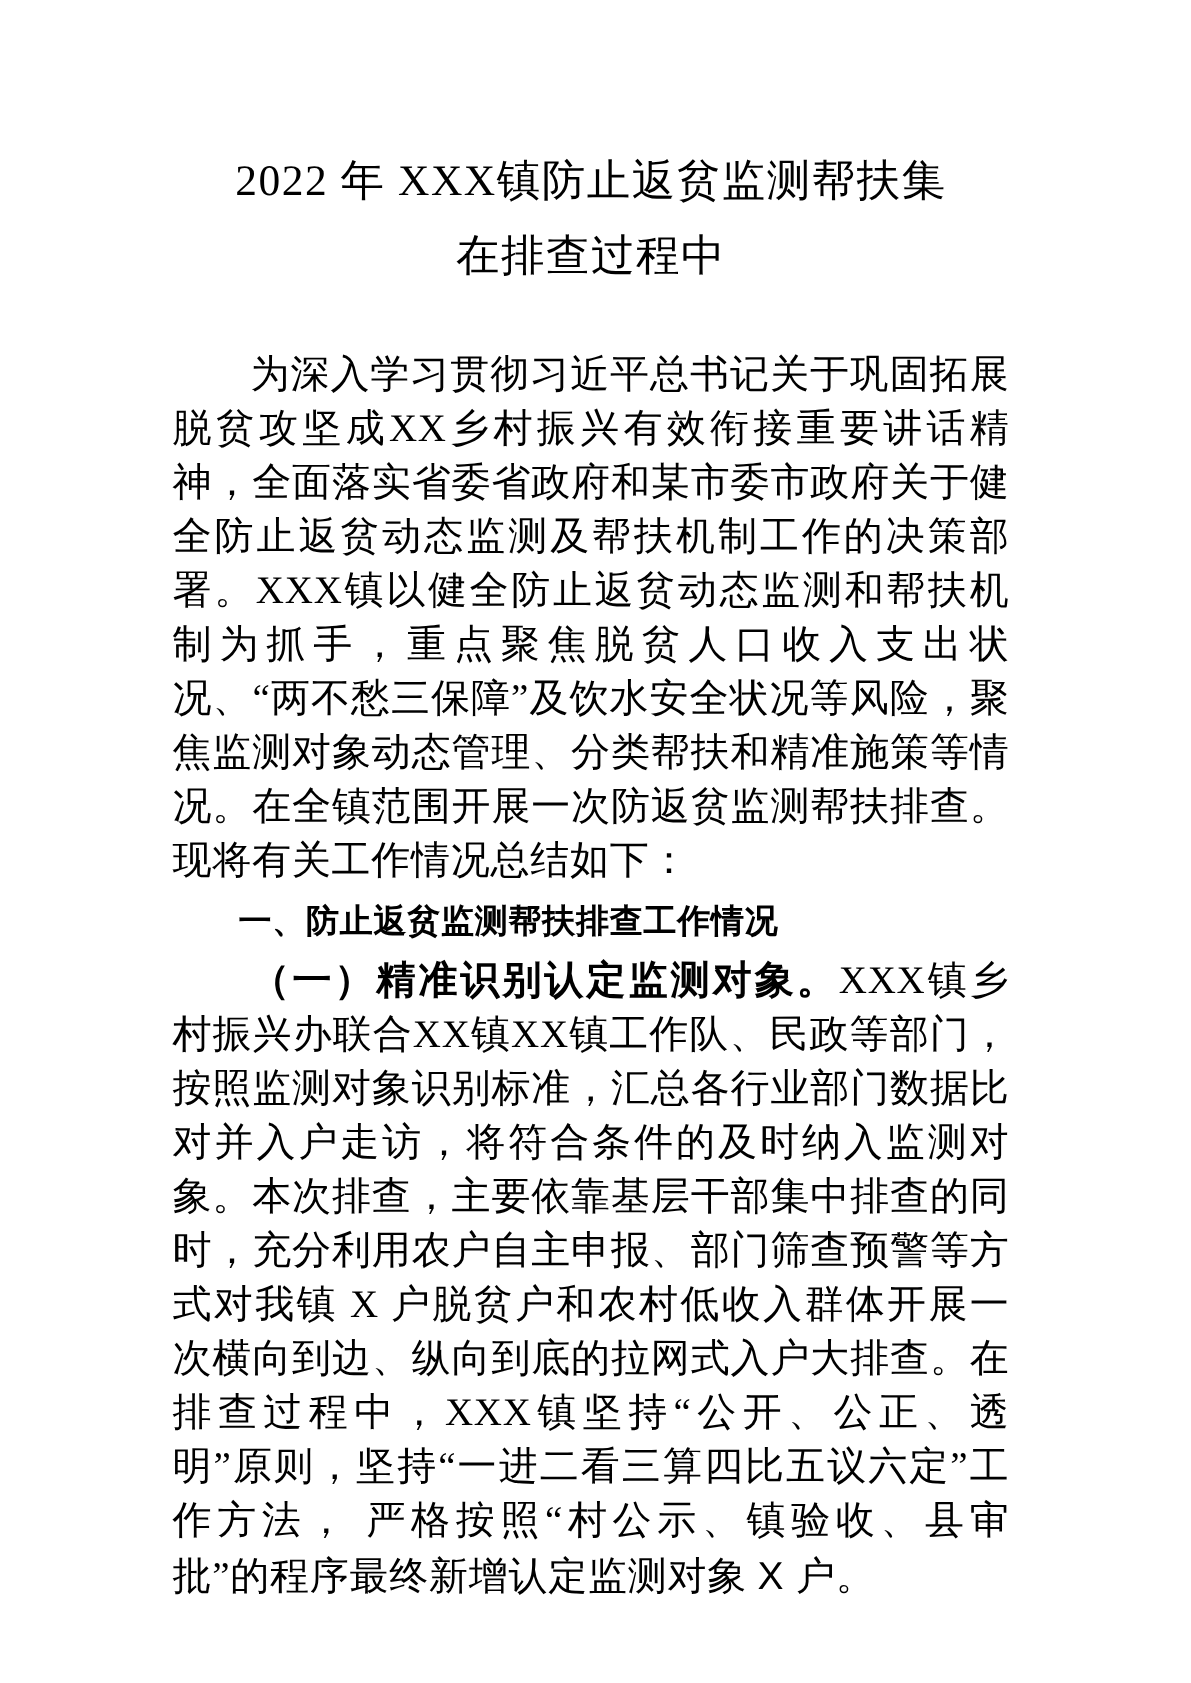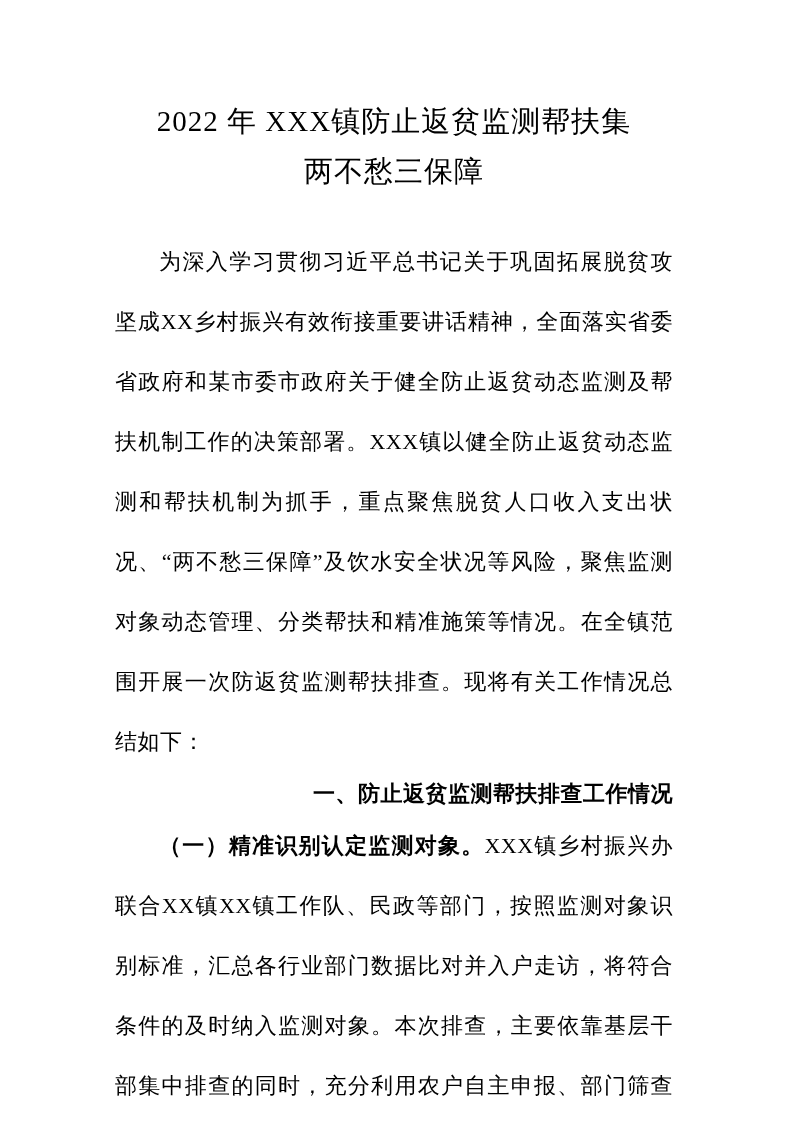--- a/index.html
+++ b/index.html
@@ -25,55 +25,54 @@
     line-height: 50px;
     text-align: center;
     letter-spacing: 1px;
     font-family: "Liberation Serif", "DejaVu Serif", serif;
   }
   .title-line {
     display: block;
   }
   .body-para {
     margin: 0;
-    font-size: 22px;
-    line-height: 60px;
+    font-size: 26px;
+    line-height: 36px;
     text-align: justify;
     text-indent: 2em;
     letter-spacing: 0.5px;
     font-family: "Liberation Serif", "DejaVu Serif", serif;
   }
   .section-heading {
     margin: 0;
     font-size: 22px;
     line-height: 44px;
     font-weight: 700;
     text-indent: 2em;
     letter-spacing: 0.5px;
     font-family: Liberation Sans, sans-serif;
-    text-align: right;
   }
   .kai-lead {
     
     font-family: "Liberation Serif", "DejaVu Serif", serif;
     font-weight: bold;
   }
   .bold-stat {
     font-weight: 400;
     font-family: "Liberation Sans", "DejaVu Sans", sans-serif;
   }
 </style>
 </head>
 <body>
 
 <div class="page">
 
   <h1 class="doc-title">
       <span class="title-line">2022 年 XXX镇防止返贫监测帮扶集</span>
-      <span class="title-line">两不愁三保障</span>
+      <span class="title-line">在排查过程中</span>
     </h1>
 
   <p class="body-para">为深入学习贯彻习近平总书记关于巩固拓展脱贫攻坚成XX乡村振兴有效衔接重要讲话精神，全面落实省委省政府和某市委市政府关于健全防止返贫动态监测及帮扶机制工作的决策部署。XXX镇以健全防止返贫动态监测和帮扶机制为抓手，重点聚焦脱贫人口收入支出状况、“两不愁三保障”及饮水安全状况等风险，聚焦监测对象动态管理、分类帮扶和精准施策等情况。在全镇范围开展一次防返贫监测帮扶排查。现将有关工作情况总结如下：</p>
 
   <h2 class="section-heading">一、防止返贫监测帮扶排查工作情况</h2>
 
   <p class="body-para"><span class="kai-lead">（一）精准识别认定监测对象。</span><span>XXX镇乡村振兴办联合XX镇XX镇工作队、民政等部门，按照监测对象识别标准，汇总各行业部门数据比对并入户走访，将符合条件的及时纳入监测对象。本次排查，主要依靠基层干部集中排查的同时，充分利用农户自主申报、部门筛查预警等方式对我镇 X 户脱贫户和农村低收入群体开展一次横向到边、纵向到底的拉网式入户大排查。在排查过程中，XXX镇坚持“公开、公正、透明”原则，坚持“一进二看三算四比五议六定”工作方法， 严格按照“村公示、镇验收、县审批”的程序最终新增认定监测对象 </span><span class="bold-stat">X 户</span><span>。</span></p>
 
 </div>
 

